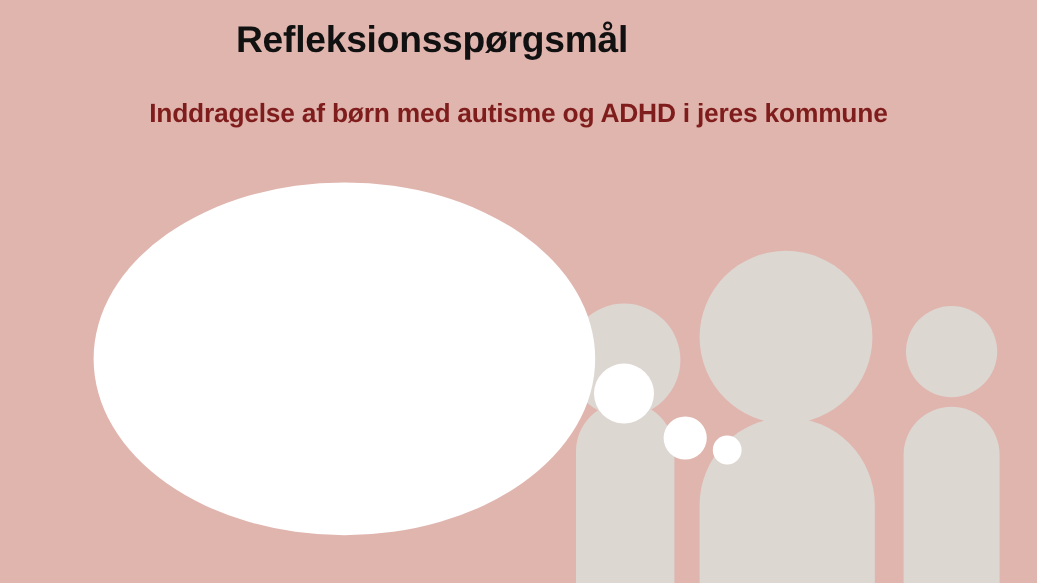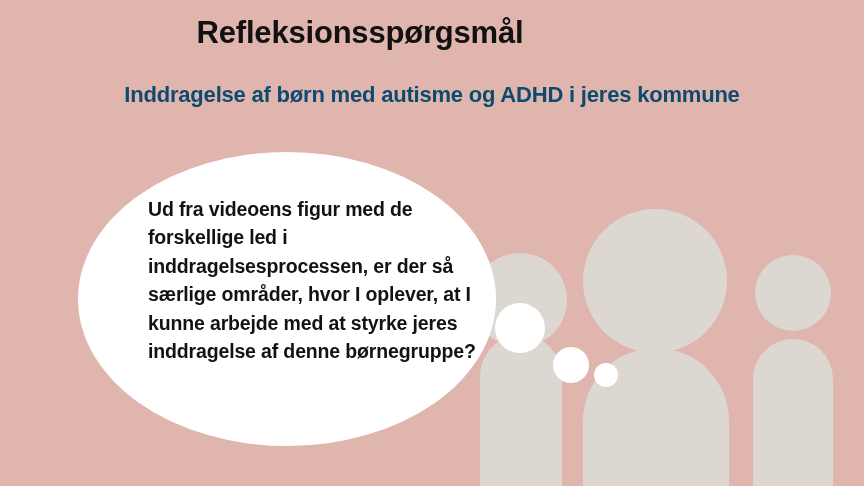--- a/index.html
+++ b/index.html
@@ -39,21 +39,21 @@
     line-height: 1.2;
   }
   #slide-subtitle {
     position: absolute;
     left: 0;
     top: 82px;
     width: 864px;
     text-align: center;
     font-size: 22px;
     font-weight: bold;
-    color: #0c4a6e;
+    color: #7f1d1d;
     letter-spacing: -0.2px;
     line-height: 1.2;
   }
 
   
   #speech-bubble {
     position: absolute;
     left: 78px;
     top: 152px;
     width: 418px;
@@ -95,18 +95,17 @@
       <circle cx="793" cy="293" r="38" fill="#DDD7D2"></circle>
       <path d="M753 486 L753 379 A40 40 0 0 1 833 379 L833 486 Z" fill="#DDD7D2"></path>
     </g>
 
     <circle cx="520" cy="328" r="25" fill="#FFFFFF"></circle>
     <circle cx="571" cy="365" r="18" fill="#FFFFFF"></circle>
     <circle cx="606" cy="375" r="12" fill="#FFFFFF"></circle>
   </svg>
 
   <div id="speech-bubble"></div>
-  <div id="bubble-text">Ud fra videoens figur med de forskellige led i inddragelsesprocessen, er der så særlige områder, hvor I oplever, at I kunne arbejde med at styrke jeres inddragelse af denne   børnegruppe?</div>
 
   <div id="slide-title">Refleksionsspørgsmål</div>
   <div id="slide-subtitle">Inddragelse af børn med autisme og ADHD i jeres kommune</div>
 
 </div>
 
 </body></html>

